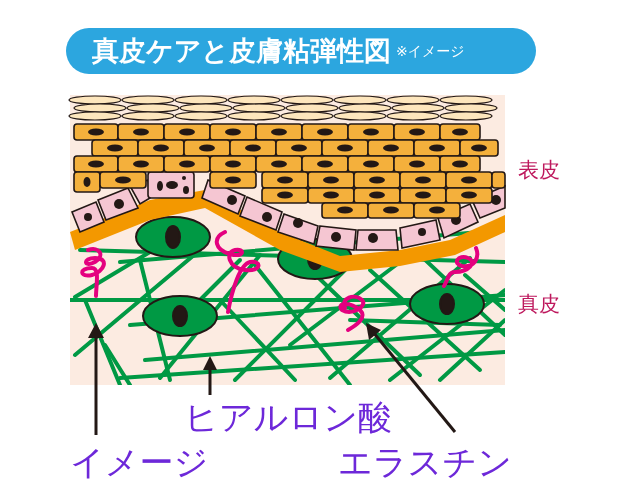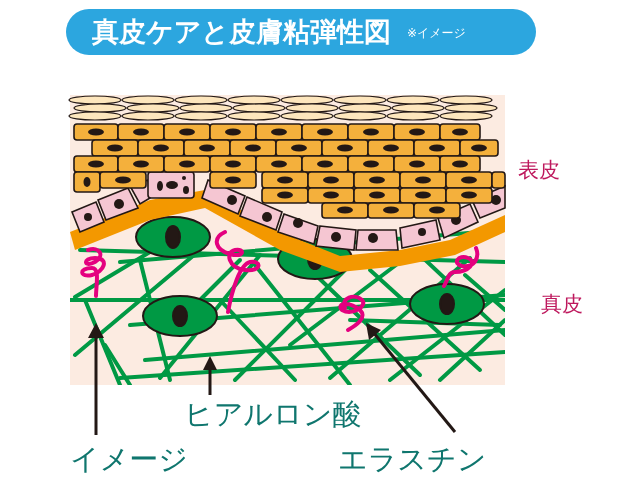--- a/index.html
+++ b/index.html
@@ -1,34 +1,34 @@
 <!DOCTYPE html>
 <html><head>
 <meta charset="utf-8">
 <style>
   html, body { margin: 0; padding: 0; background: #ffffff; }
   body { width: 640px; height: 480px; position: relative; overflow: hidden; font-family: "DejaVu Sans", sans-serif; }
   .title-pill {
-    position: absolute; left: 66px; top: 9px; width: 470px; height: 46px;
+    position: absolute; left: 66px; top: 28px; width: 470px; height: 46px;
     background: #2ca6df; border-radius: 23px;
     display: flex; align-items: center;
   }
   .title-main {
     color: #ffffff; font-size: 27px; font-weight: bold; margin-left: 26px; letter-spacing: 0px;
     white-space: nowrap;
   }
   .title-note {
-    color: #ffffff; font-size: 12px; margin-left: 16px; margin-top: 2px; white-space: nowrap; text-align: right;
+    color: #ffffff; font-size: 14px; margin-left: 5px; margin-top: 2px; white-space: nowrap; text-align: right;
   }
   .diagram { position: absolute; left: 0; top: 0; width: 640px; height: 480px; }
   .label-side {
     position: absolute; font-size: 21px; color: #be185d; white-space: nowrap;
   }
   .label-red {
-    position: absolute; font-size: 29px; color: #0f766e; white-space: nowrap;
+    position: absolute; font-size: 34px; color: #6d28d9; white-space: nowrap;
   }
 </style>
 </head>
 <body>
 
 <div class="title-pill">
   <span class="title-main">真皮ケアと皮膚粘弾性図</span>
   <span class="title-note">※イメージ</span>
 </div>
 
@@ -253,17 +253,17 @@
     <line x1="96" y1="435" x2="96" y2="335"></line>
     <polygon points="96,323 88,338 104,338" stroke="none"></polygon>
     <line x1="210" y1="395" x2="210" y2="367"></line>
     <polygon points="210,356 203,370 217,370" stroke="none"></polygon>
     <line x1="455" y1="432" x2="373" y2="332"></line>
     <polygon points="366,323 369,340 381,330" stroke="none"></polygon>
   </g>
 </svg>
 
 <div class="label-side" style="left:518px; top:156px;">表皮</div>
-<div class="label-side" style="left:518px; top:290px;margin-left:23px;">真皮</div>
+<div class="label-side" style="left:518px; top:290px;">真皮</div>
 
 <div class="label-red" style="left:184px; top:395px;">ヒアルロン酸</div>
 <div class="label-red" style="left:70px; top:440px;">イメージ</div>
 <div class="label-red" style="left:338px; top:440px;text-align:right;">エラスチン</div>
 
 </body></html>

